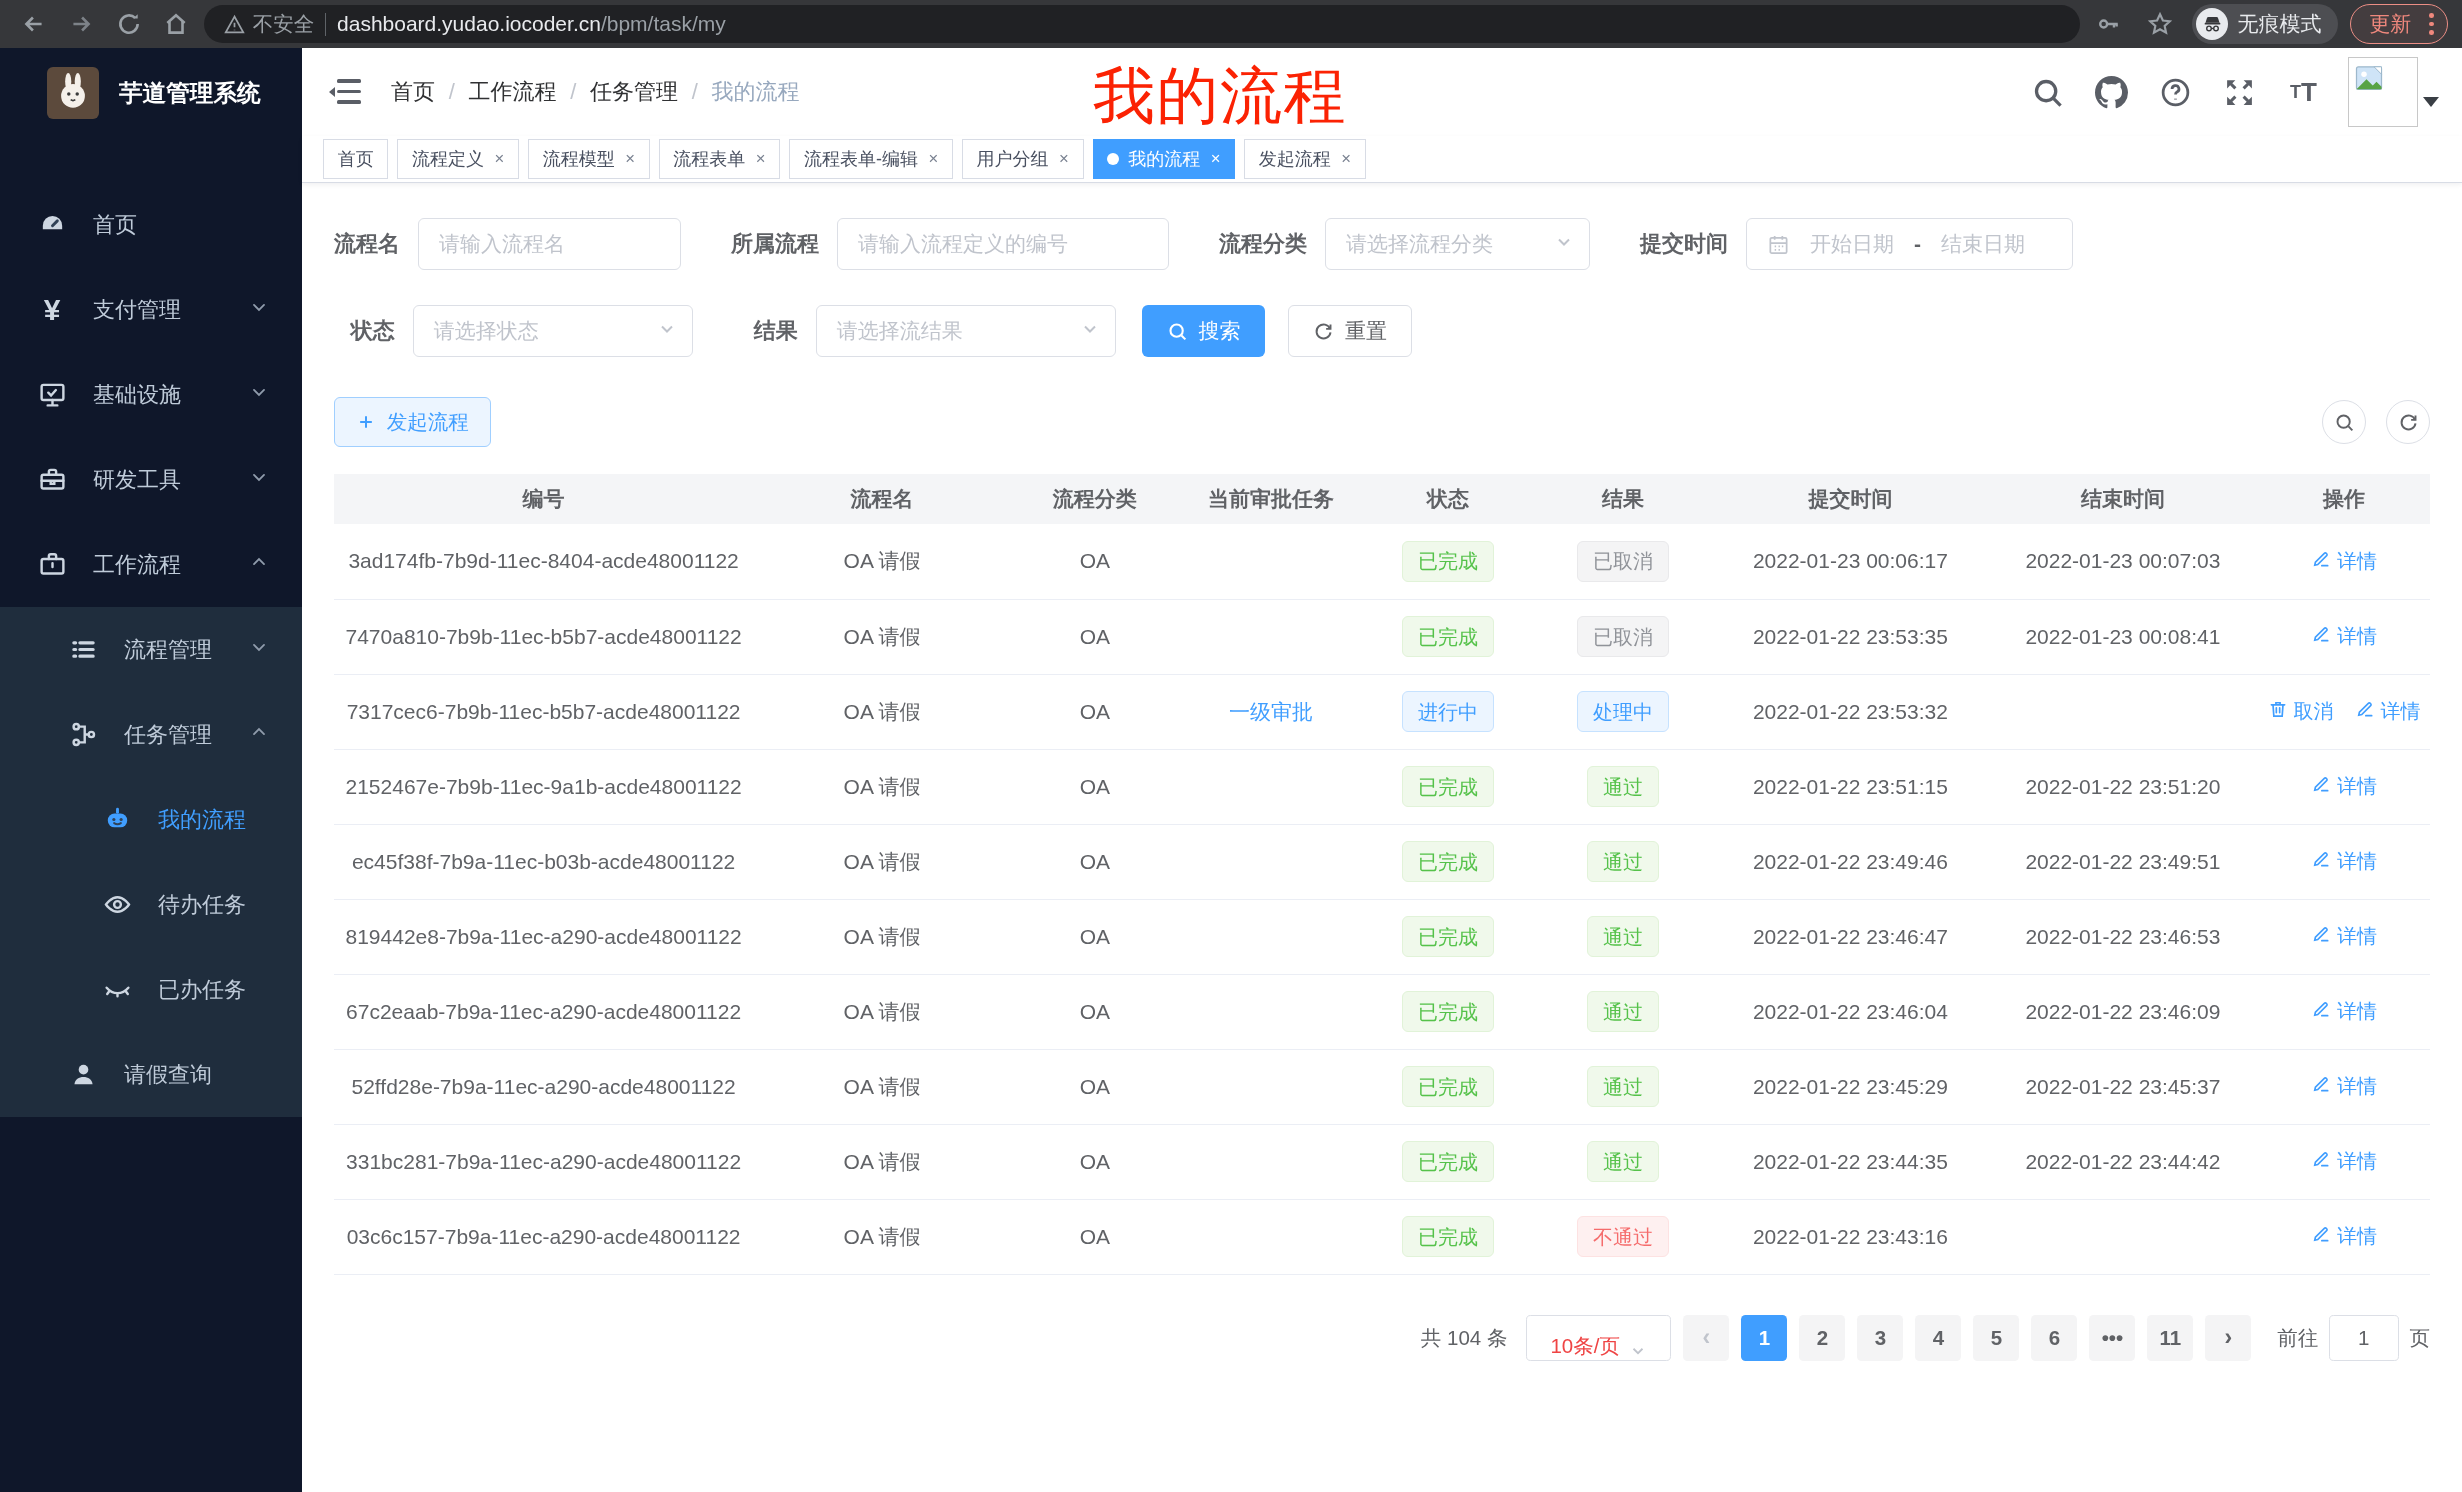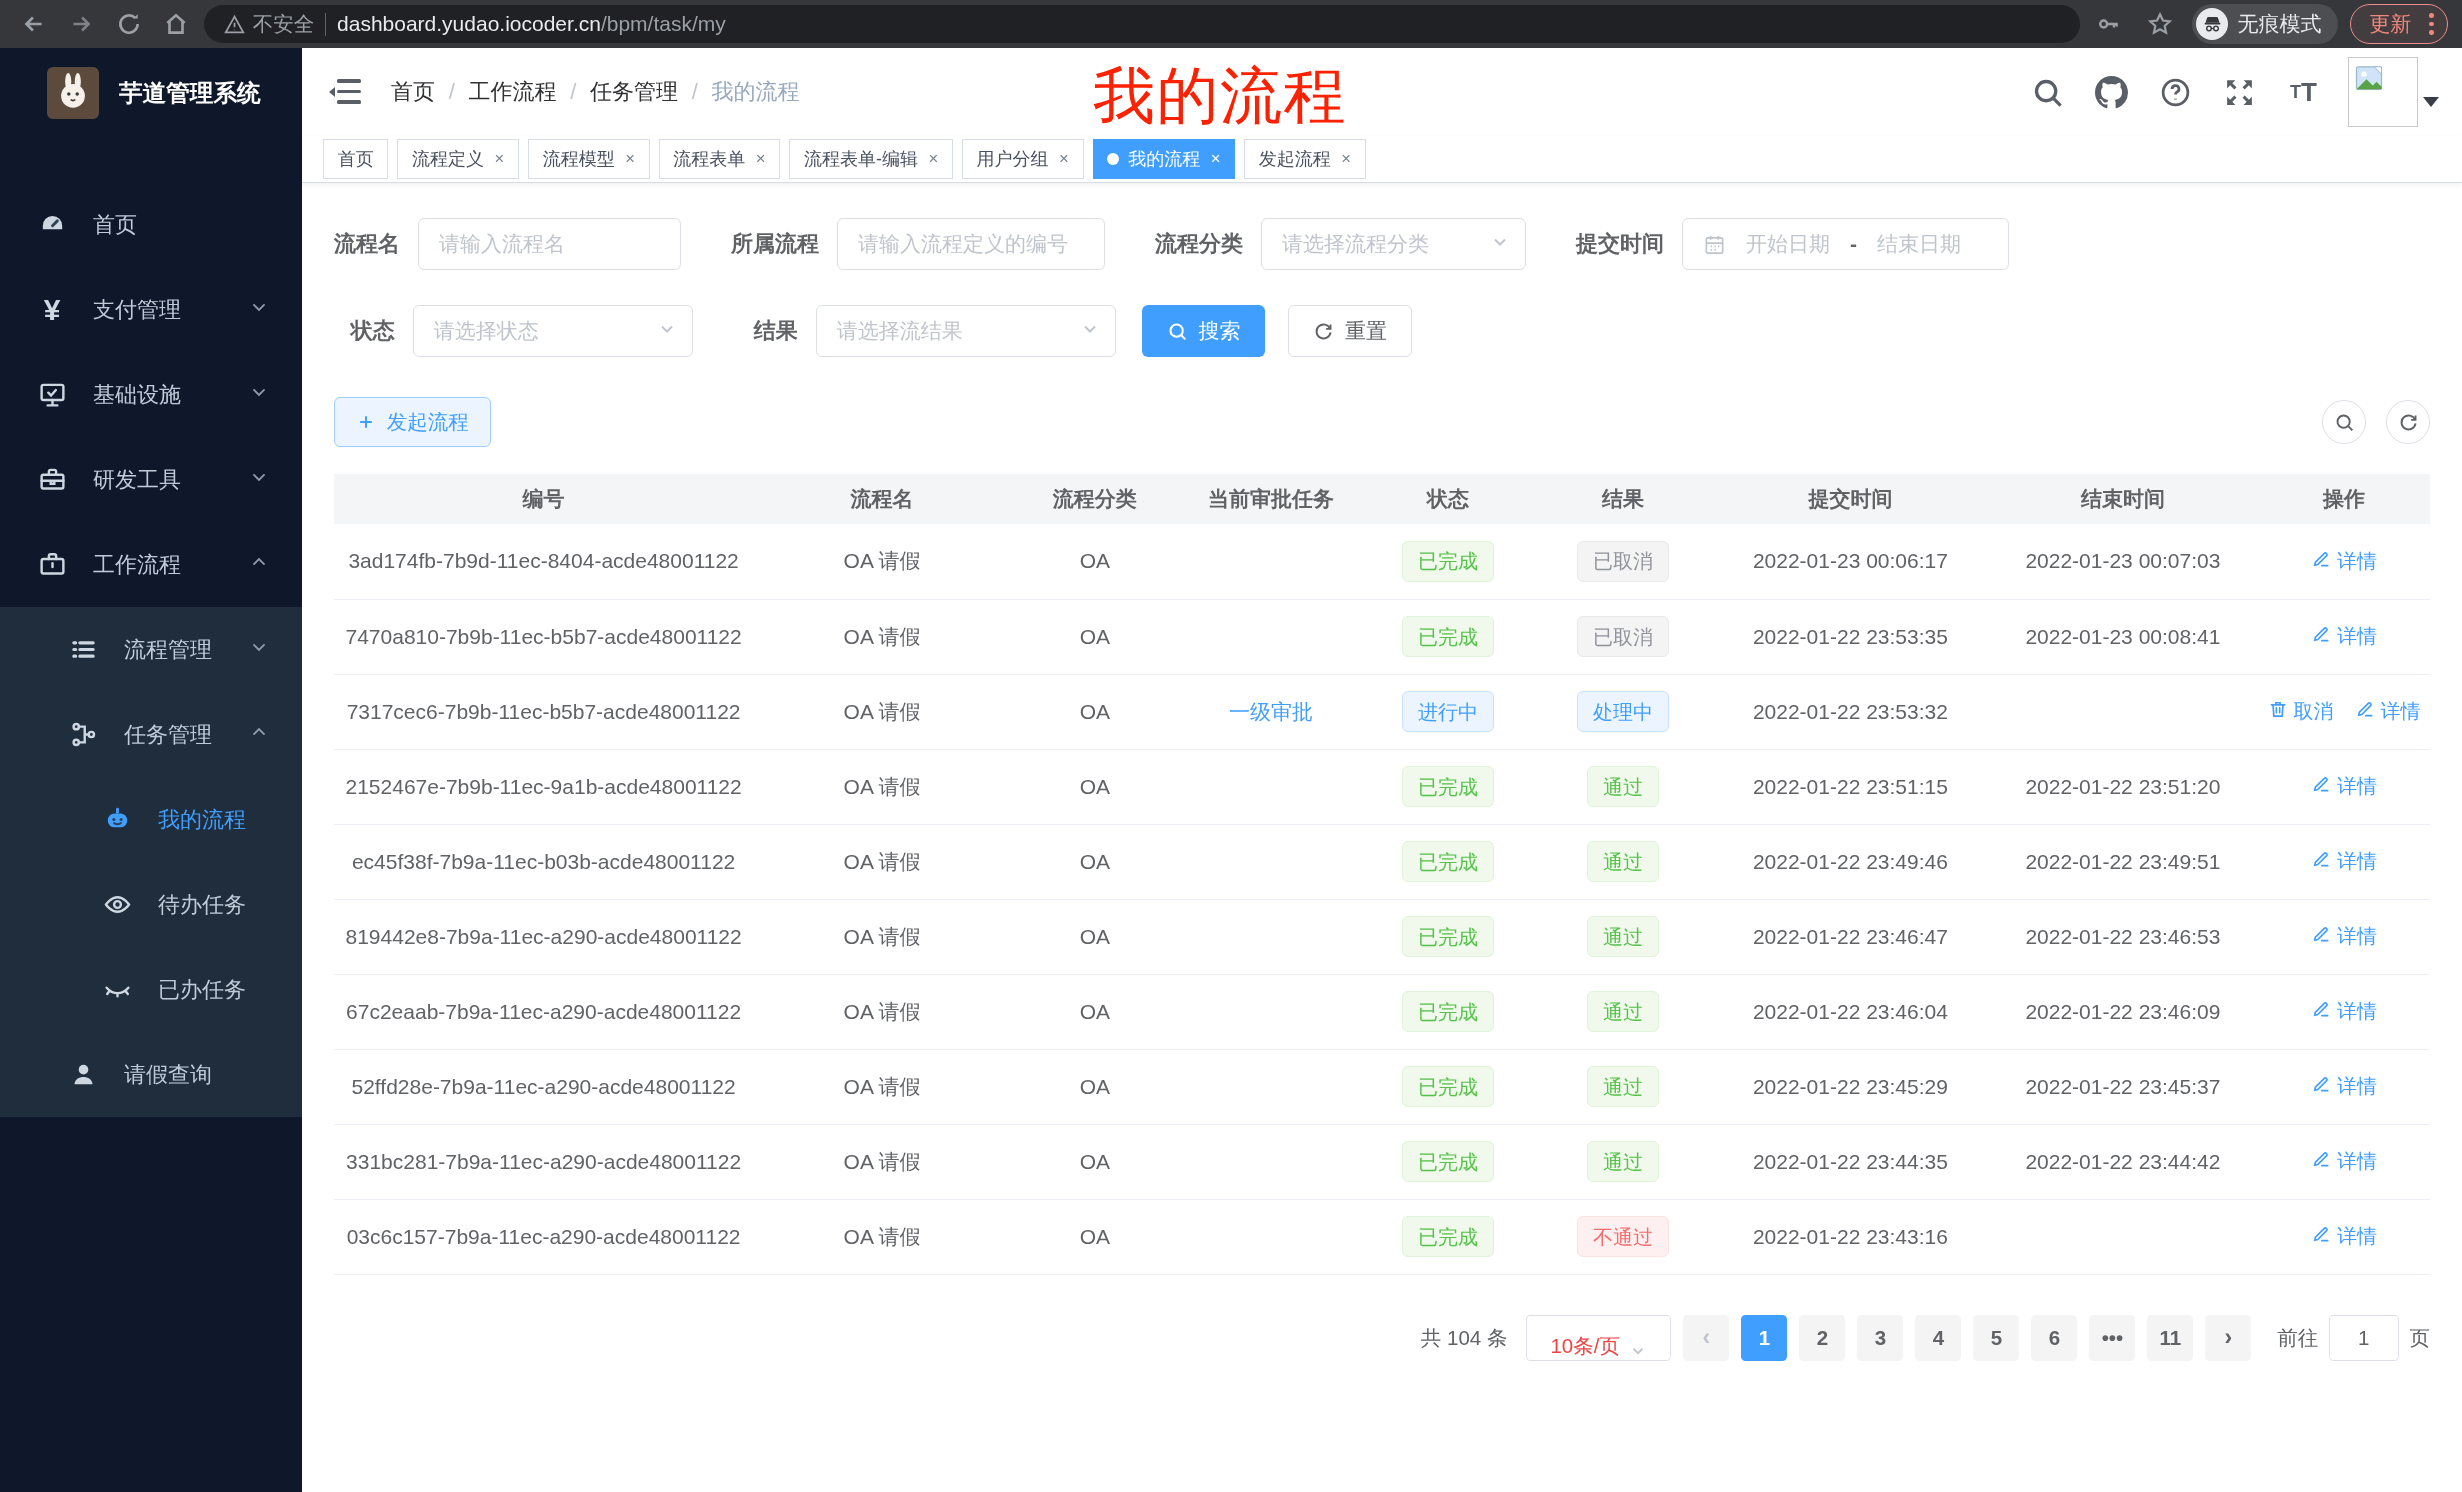--- a/index.html
+++ b/index.html
@@ -455,21 +455,21 @@
 
   <div class="content">
 
     <div class="frow">
       <span class="flabel">流程名</span>
       <div class="finput" style="width:263px;">
         <span class="ph">请输入流程名</span>
       </div>
       <span class="fgap"></span>
       <span class="flabel">所属流程</span>
-      <div class="finput" style="width:268px;">
+      <div class="finput" style="width:332px;">
         <span class="ph">请输入流程定义的编号</span>
       </div>
       <span class="fgap"></span>
       <span class="flabel">流程分类</span>
       <div class="finput fsel" style="width:265px;">
         <span class="ph">请选择流程分类</span>
         <span class="chev2"><svg viewBox="0 0 24 24" fill="none" stroke="currentColor" stroke-width="2.4">
               <path d="M6 9l6 6 6-6"></path>
             </svg></span>
       </div>

